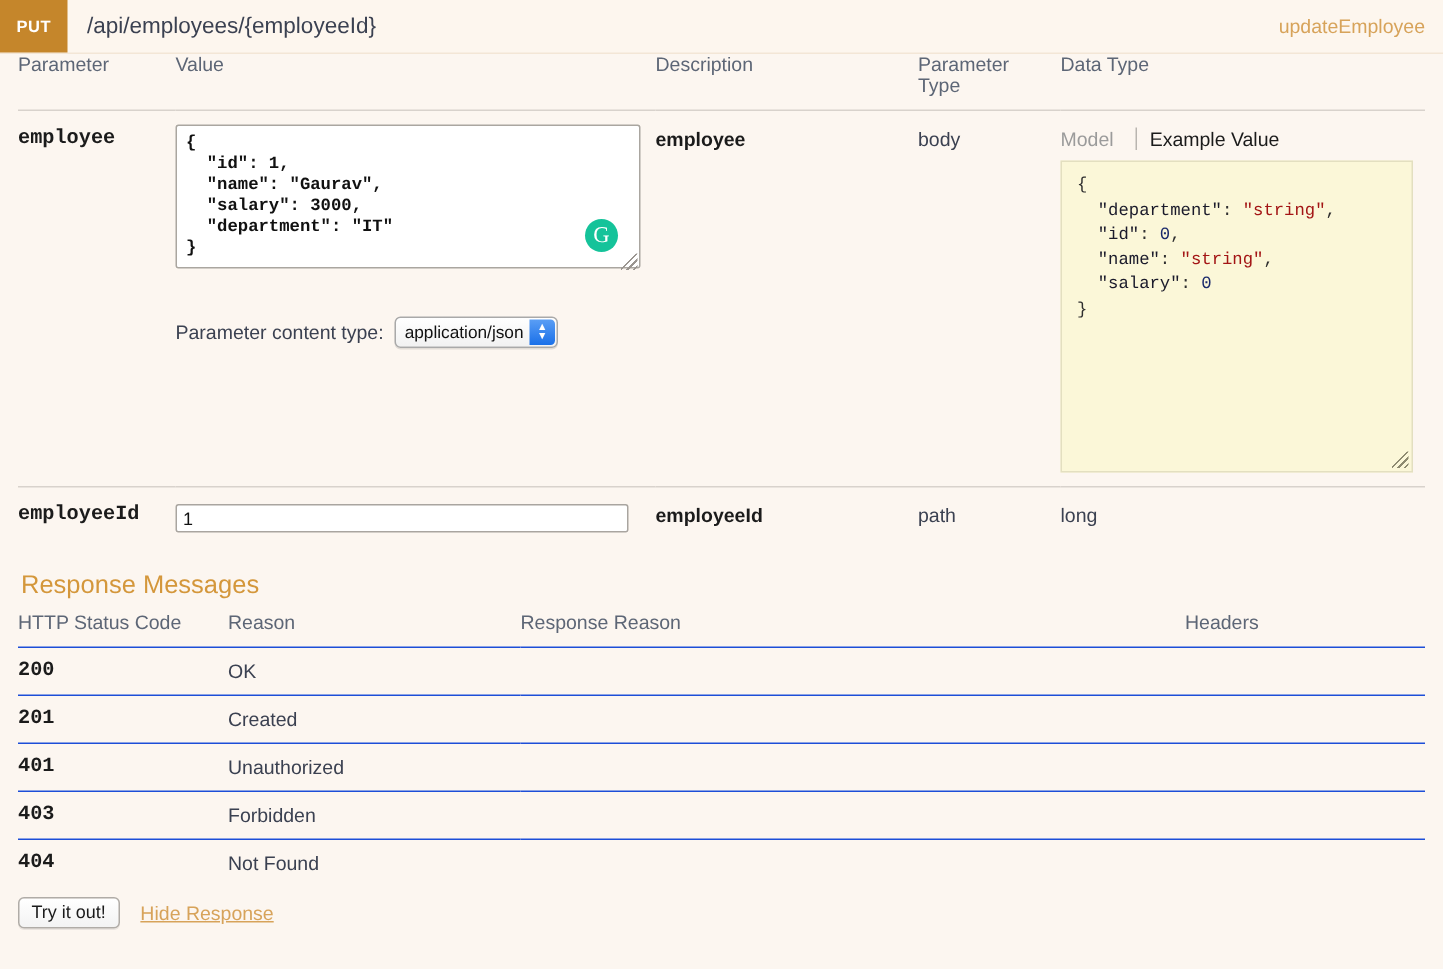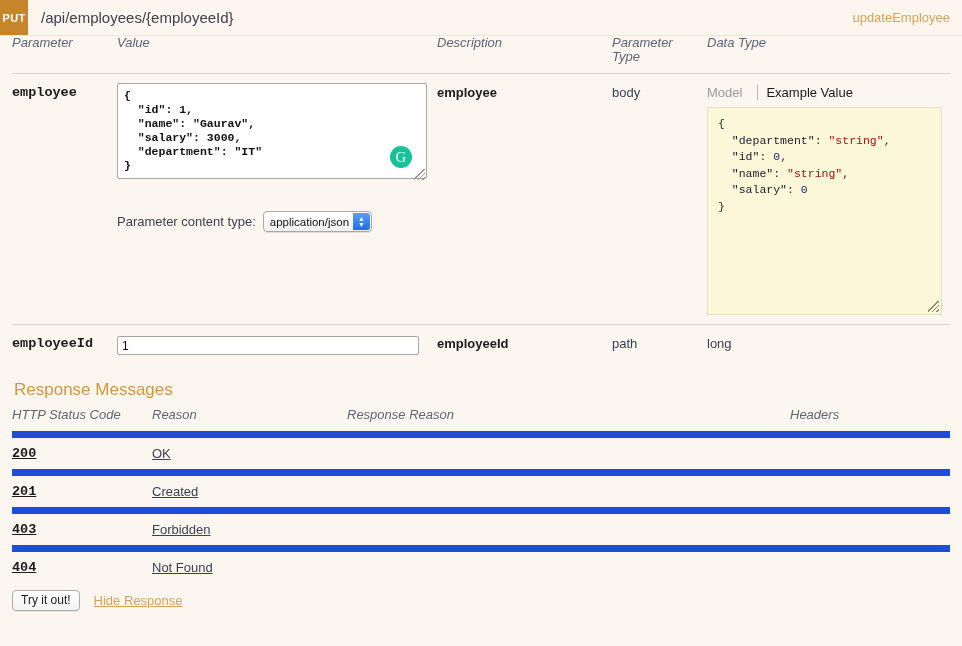--- a/index.html
+++ b/index.html
@@ -19,21 +19,21 @@
   
   .op-header {
     position: relative;
     height: 35px;
     background: #fdf6ee;
     border-bottom: 1px solid #f3e6d6;
     display: flex;
     align-items: stretch;
   }
   .method-badge {
-    width: 28px;
+    width: 45px;
     background: #c5862b;
     color: #ffffff;
     font-size: 11px;
     font-weight: bold;
     letter-spacing: .3px;
     display: flex;
     align-items: center;
     justify-content: center;
     font-family: "Liberation Sans", sans-serif;
   }
@@ -71,21 +71,20 @@
     table-layout: fixed;
   }
   table.params th, table.responses th {
     text-align: left;
     font-weight: normal;
     color: #5d6676;
     font-size: 13px;
     padding: 0 0 9px 0;
     vertical-align: top;
     line-height: 14px;
-    font-style: italic;
   }
   table.params thead tr, table.responses thead tr {
     border-bottom: 1px solid #d8d2cc;
   }
   table.params td {
     padding: 9px 0 9px 0;
     vertical-align: top;
   }
 
   .col-param  { width: 105px; }
@@ -270,23 +269,22 @@
 
   
   table.responses { margin-top: 0; }
   .col-code { width: 140px; }
   .col-reason { width: 195px; }
   .col-rmodel { width: auto; }
   .col-headers { width: 160px; }
   .col-headers-th { text-align: left; }
   table.responses td {
     padding: 8px 0 8px 0;
-    border-top: 7px solid #1d4ed8;
+    border-top: 1px solid #1d4ed8;
     vertical-align: middle;
-    text-decoration: underline;
   }
   td.code {
     font-family: "Liberation Mono", monospace;
     font-weight: bold;
     font-size: 13.5px;
     color: #1b1b1b;
   }
   td.reason {
     font-size: 13px;
     color: #3b4151;
@@ -431,20 +429,26 @@
         <td></td>
         <td></td>
       </tr>
       <tr>
         <td class="code">201</td>
         <td class="reason">Created</td>
         <td></td>
         <td></td>
       </tr>
       <tr>
+        <td class="code">401</td>
+        <td class="reason">Unauthorized</td>
+        <td></td>
+        <td></td>
+      </tr>
+      <tr>
         <td class="code">403</td>
         <td class="reason">Forbidden</td>
         <td></td>
         <td></td>
       </tr>
       <tr>
         <td class="code">404</td>
         <td class="reason">Not Found</td>
         <td></td>
         <td></td>

